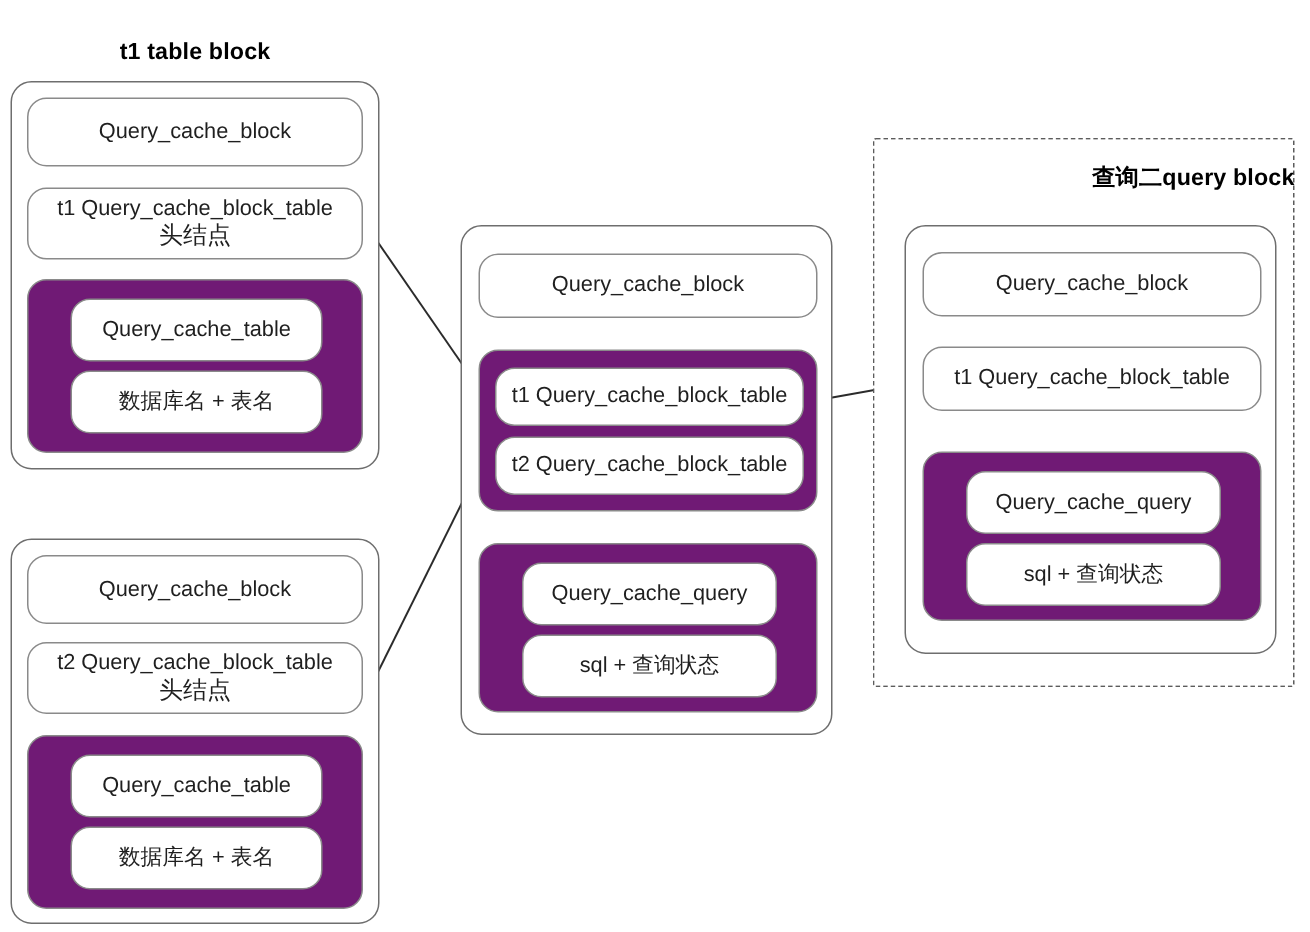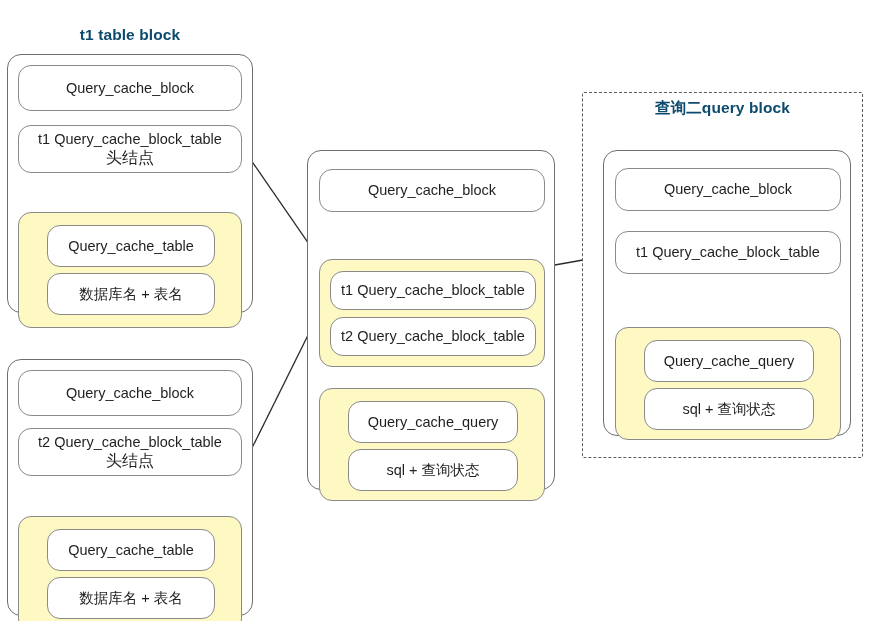--- a/index.html
+++ b/index.html
@@ -17,21 +17,21 @@
     height: 621px;
     background: #ffffff;
     overflow: hidden;
   }
   .abs { position: absolute; box-sizing: border-box; }
 
   
   .block-title {
     font-weight: bold;
     font-size: 15.5px;
-    color: #0c4a6e;
+    color: #000000;
     text-align: center;
     letter-spacing: 0.1px;
     white-space: nowrap;
   }
   .block-subtitle {
     font-size: 15px;
     color: #111111;
     text-align: center;
     white-space: nowrap;
   }
@@ -43,22 +43,21 @@
     background: #ffffff;
   }
   .dashed-box {
     border: 1.7px dashed #5c5c5c;
     background: #ffffff;
     border-radius: 2px;
   }
   .group-box {
     border: 1.4px solid #8a8a8a;
     border-radius: 13px;
-    background: #fef9c3;
-    margin-top: 26px;
+    background: #701a75;
   }
   .pill {
     border: 1.4px solid #8a8a8a;
     border-radius: 13px;
     background: #ffffff;
     display: flex;
     align-items: center;
     justify-content: center;
     text-align: left;
     font-size: 14.5px;
@@ -144,21 +143,21 @@
     </div>
 
     <div class="abs group-box" style="left:11px; top:211px; width:226px; height:113px;">
       <div class="abs pill" style="left:28px; top:12px; width:170px; height:42px;">Query_cache_query</div>
       <div class="abs pill" style="left:28px; top:60px; width:170px; height:42px;">sql + 查询状态</div>
     </div>
   </div>
 
   <div class="abs dashed-box" style="left:582px; top:92px; width:281px; height:366px;"></div>
 
-  <div class="abs block-title" style="left:582px; top:98px; width:281px;">查询二query block</div>
+  <div class="abs block-title" style="left:582px; top:108px; width:281px;text-align:right;">查询二query block</div>
 
   <div class="abs outer-box" style="left:603px; top:150px; width:248px; height:286px;">
 
     <div class="abs pill" style="left:11px; top:17px; width:226px; height:43px;">Query_cache_block</div>
 
     <div class="abs pill" style="left:11px; top:80px; width:226px; height:43px;">t1 Query_cache_block_table</div>
 
     <div class="abs group-box" style="left:11px; top:150px; width:226px; height:113px;">
       <div class="abs pill" style="left:28px; top:12px; width:170px; height:42px;">Query_cache_query</div>
       <div class="abs pill" style="left:28px; top:60px; width:170px; height:42px;">sql + 查询状态</div>

